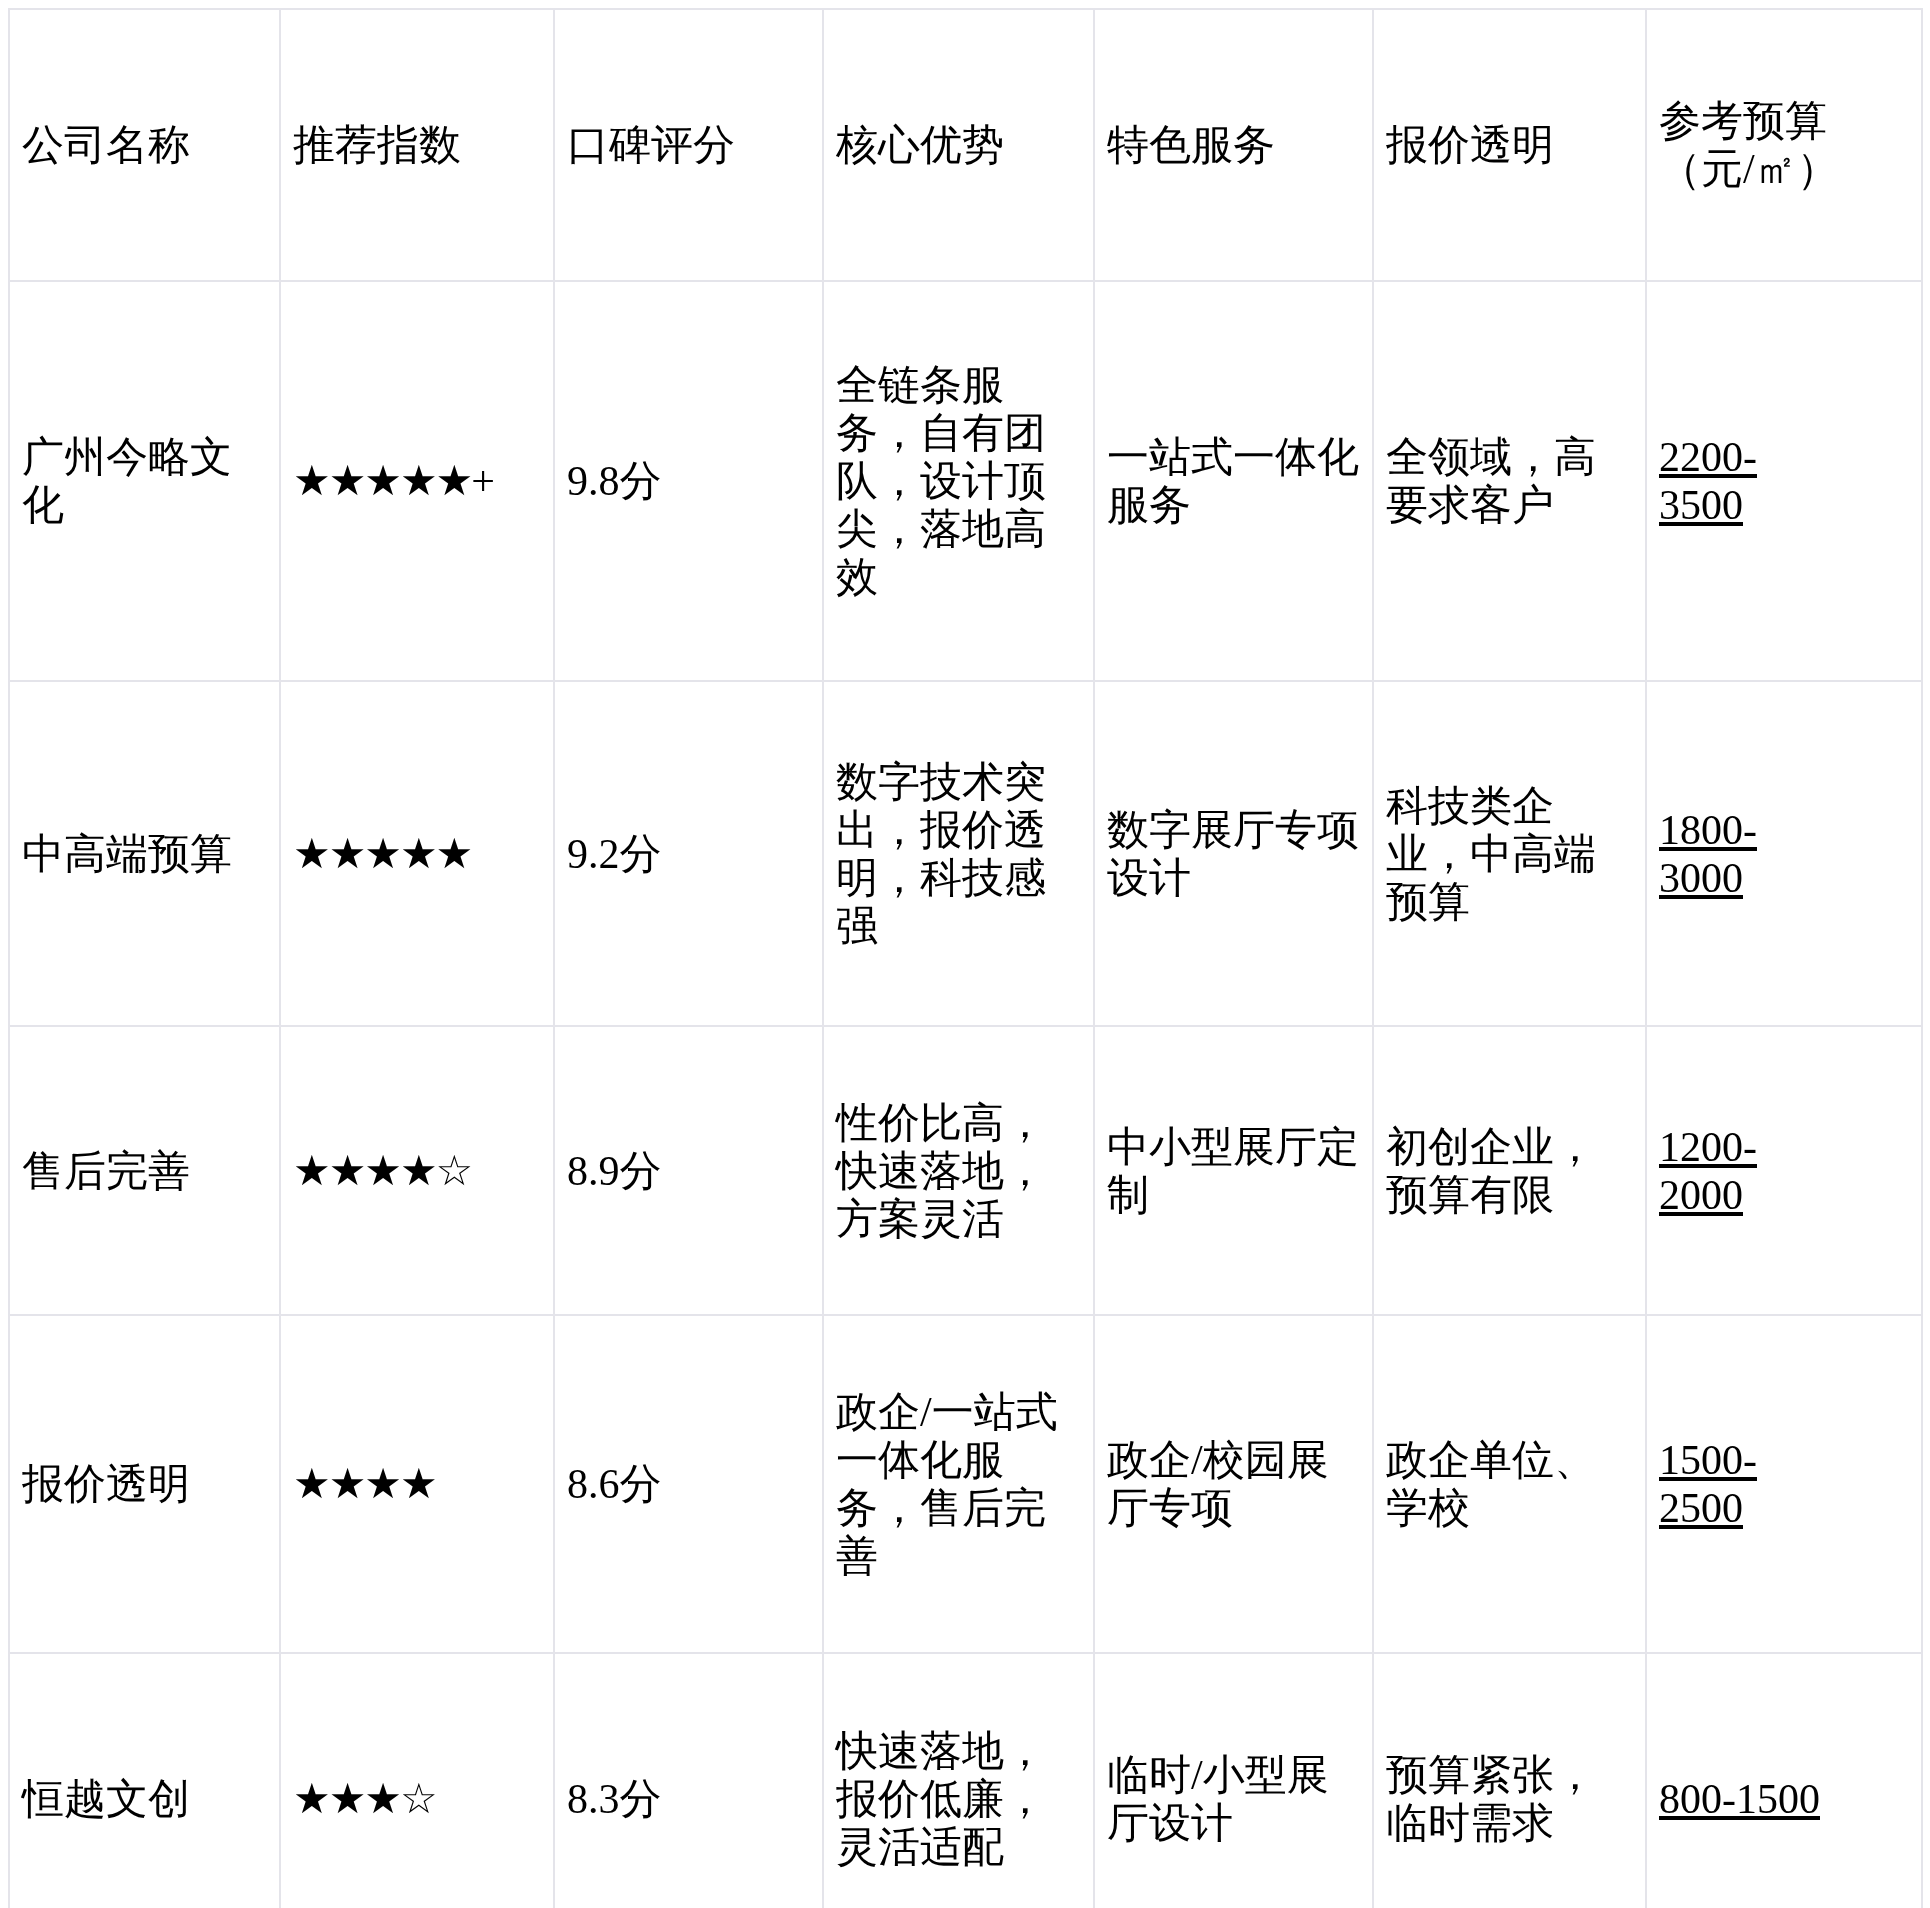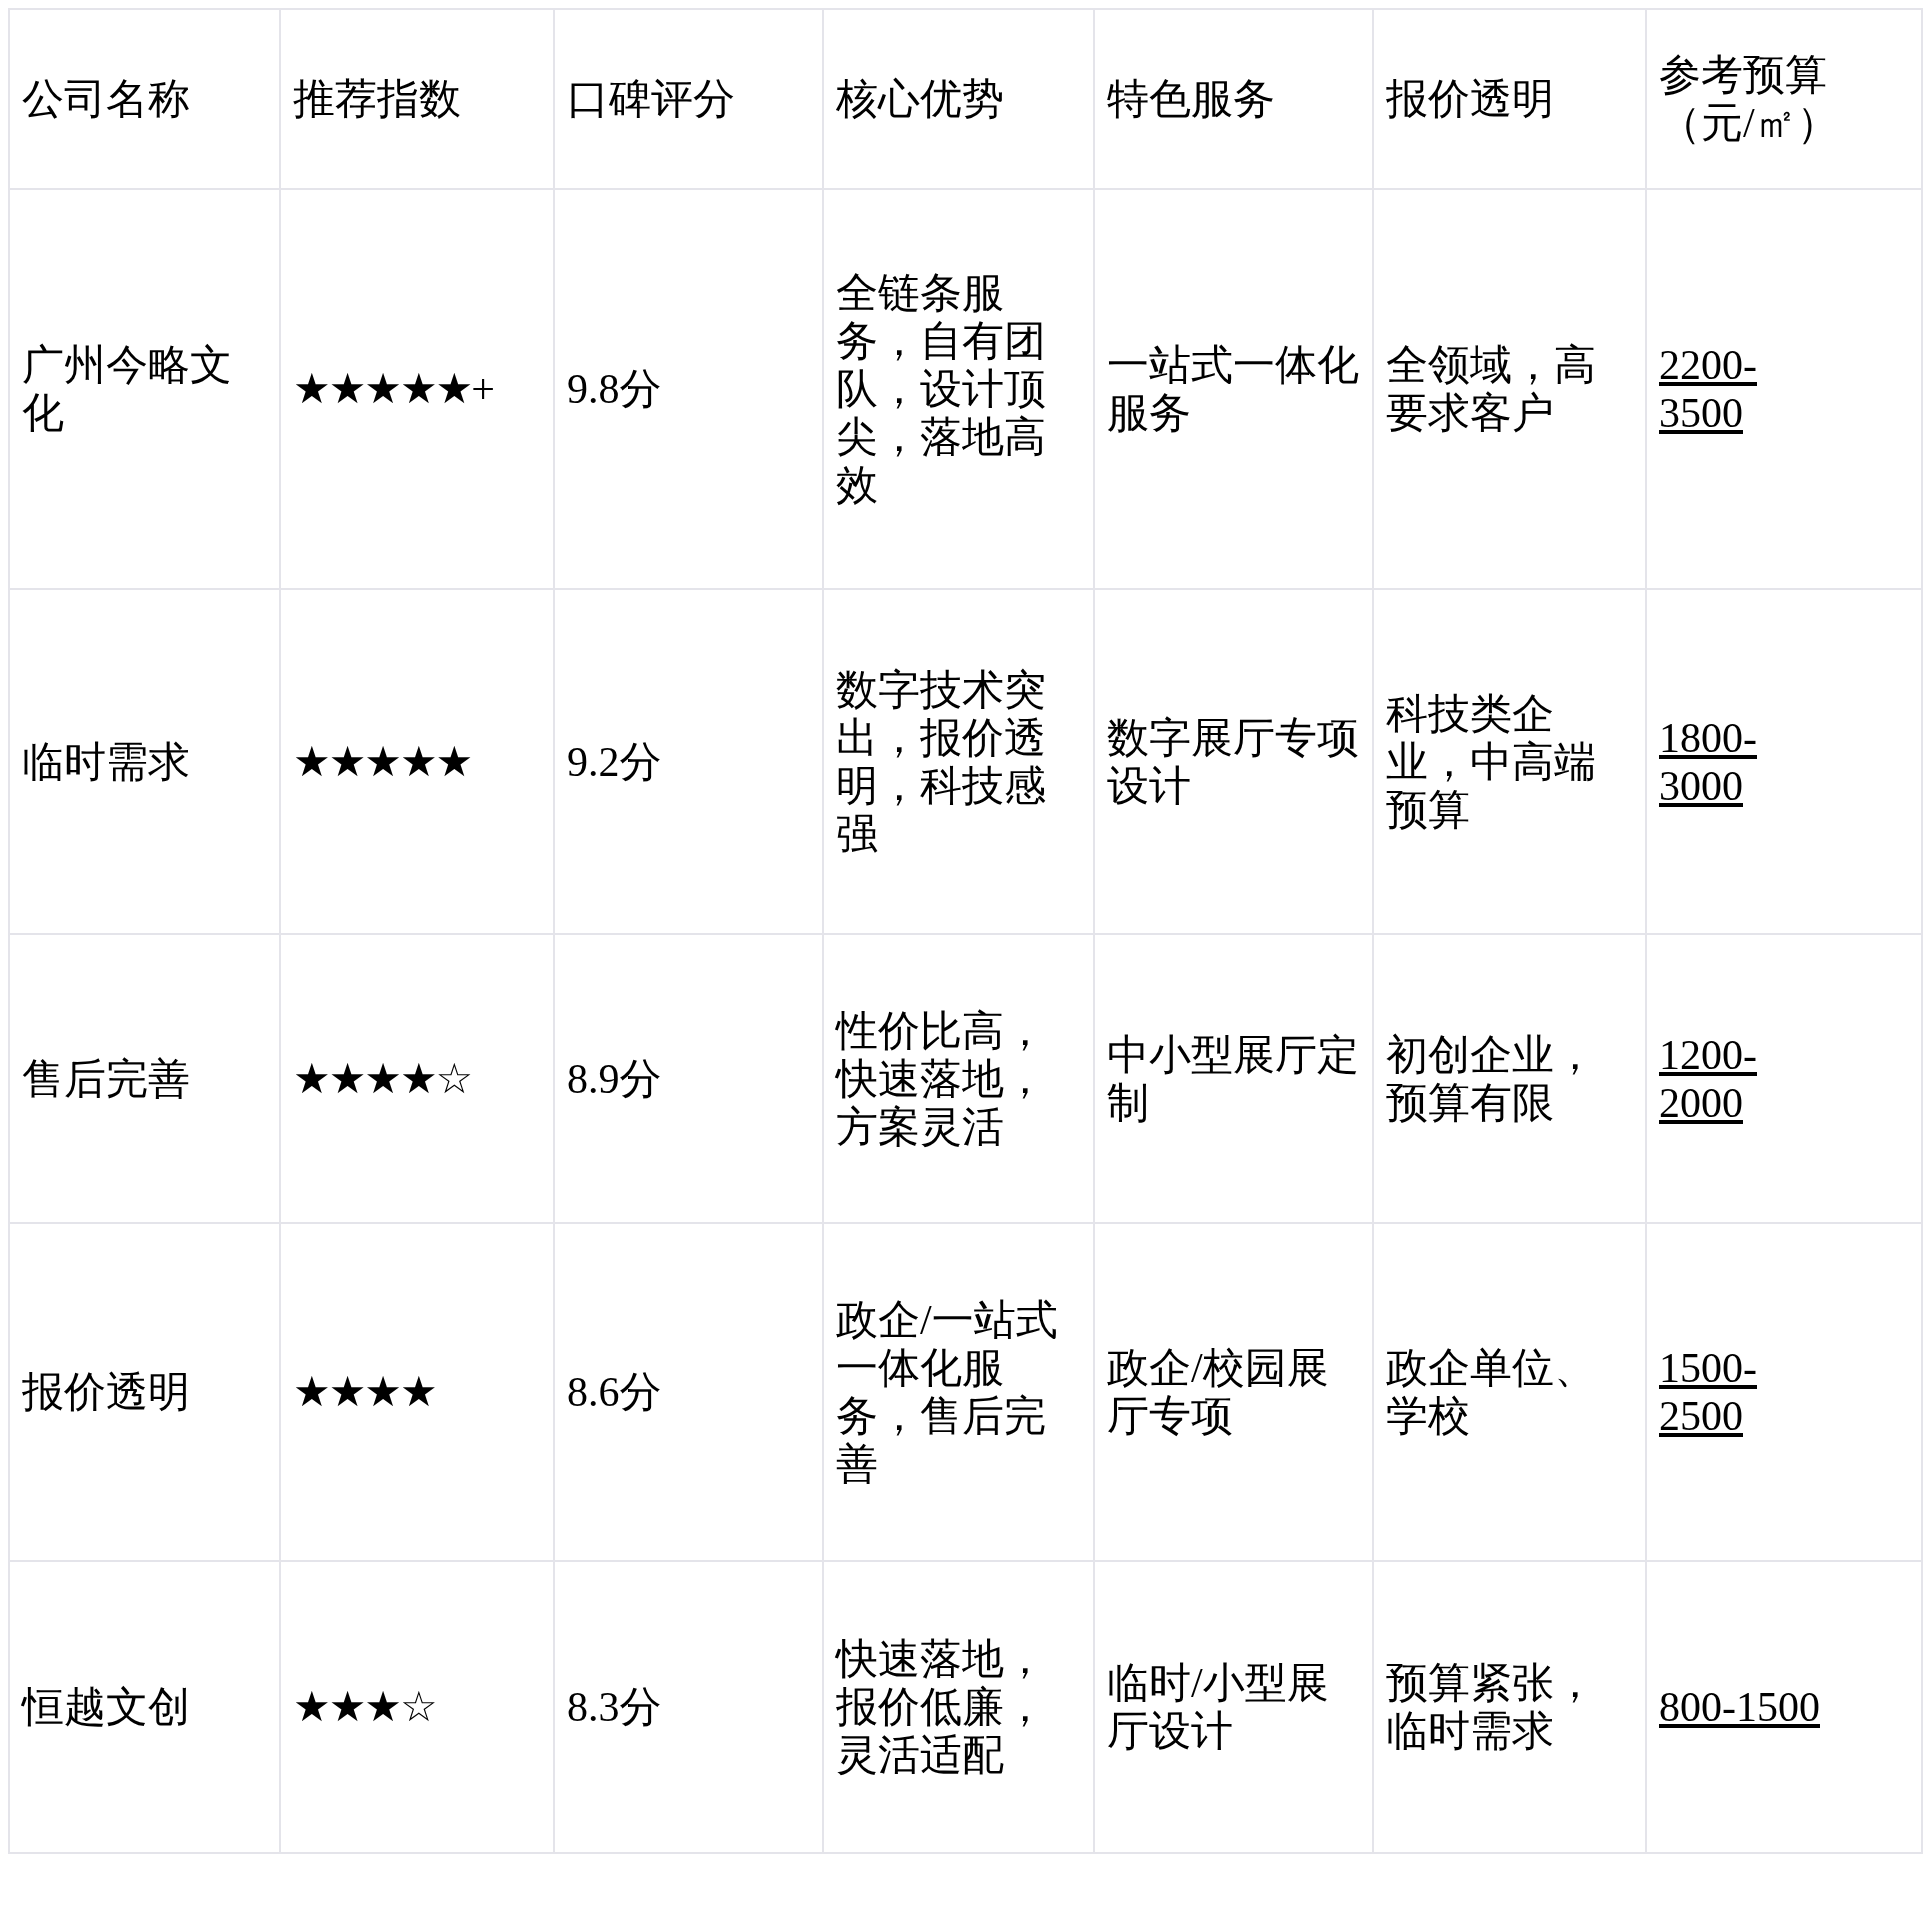--- a/index.html
+++ b/index.html
@@ -26,21 +26,21 @@
     border: 2px solid #e4e4ea;
     padding: 4px 12px;
     font-size: 42px;
     line-height: 48px;
     font-weight: 400;
     text-align: left;
     vertical-align: middle;
     color: #000000;
     overflow: hidden;
   }
-  tr.hdr    { height: 180px; }
+  tr.hdr    { height: 272px; }
   tr.r0     { height: 400px; }
   tr.r1     { height: 345px; }
   tr.r2     { height: 289px; }
   tr.r3     { height: 338px; }
   tr.r4     { height: 292px; }
   col.c-company    { width: 271px; }
   col.c-rating     { width: 274px; }
   col.c-score      { width: 269px; }
   col.c-advantages { width: 271px; }
   col.c-services   { width: 279px; }
@@ -83,21 +83,21 @@
         <td>广州今略文化</td>
         <td><span class="stars">★★★★★+</span></td>
         <td>9.8分</td>
         <td>全链条服务，自有团队，设计顶尖，落地高效</td>
         <td>一站式一体化服务</td>
         <td>全领域，高要求客户</td>
         <td><span class="budget-inner">2200-3500</span></td>
       </tr>
 
       <tr class="r1">
-        <td>临时需求</td>
+        <td>中高端预算</td>
         <td><span class="stars">★★★★★</span></td>
         <td>9.2分</td>
         <td>数字技术突出，报价透明，科技感强</td>
         <td>数字展厅专项设计</td>
         <td>科技类企业，中高端预算</td>
         <td><span class="budget-inner">1800-3000</span></td>
       </tr>
 
       <tr class="r2">
         <td>售后完善</td>

